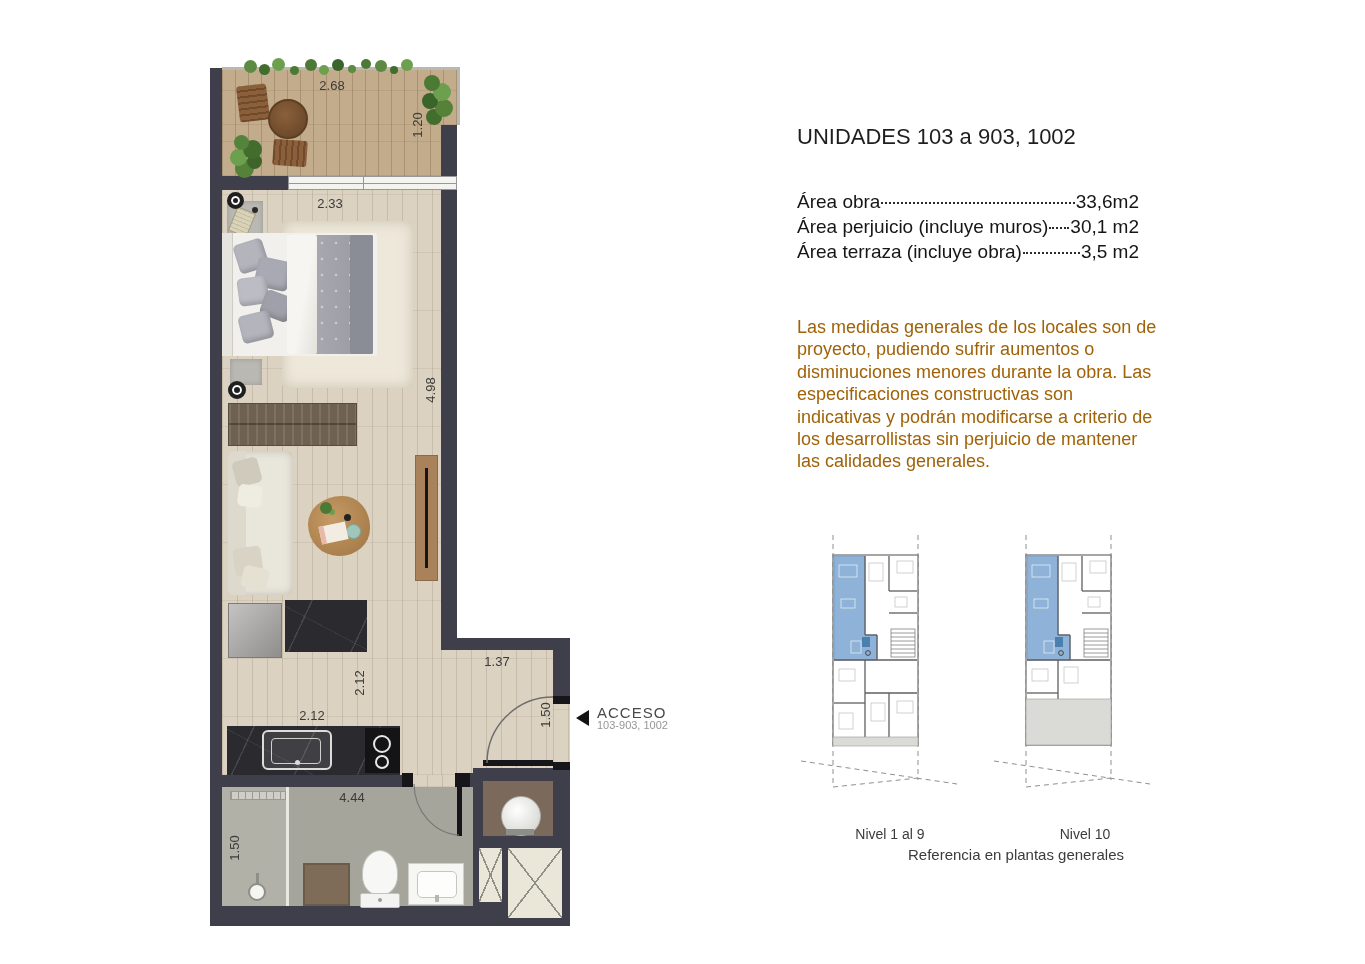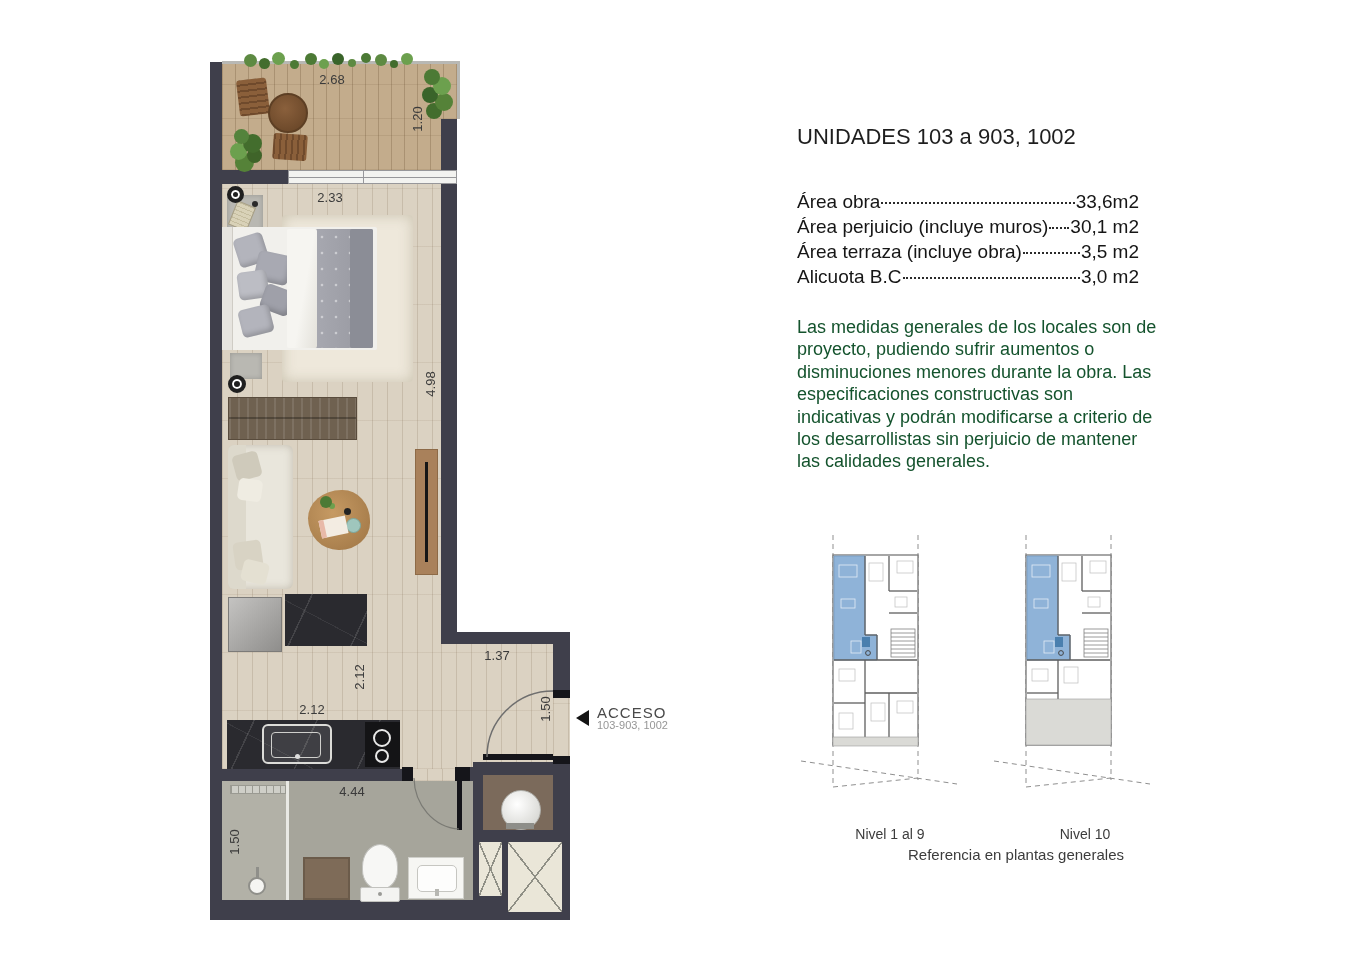--- a/index.html
+++ b/index.html
@@ -1,20 +1,20 @@
 <!DOCTYPE html>
 <html><head>
 <meta charset="utf-8">
 <style>
   html,body{margin:0;padding:0;background:#ffffff;}
   #page{position:relative;width:1365px;height:964px;background:#fff;overflow:hidden;
         font-family:"Liberation Sans",sans-serif;}
 
   
-  #plan{position:absolute;left:210px;top:57px;width:360px;height:870px;}
+  #plan{position:absolute;left:210px;top:63px;width:360px;height:870px;}
   #plan .wall{position:absolute;background:#3f3f4b;}
   #plan .jamb{position:absolute;background:#15151a;}
   .floor-terrace{position:absolute;background:
       repeating-linear-gradient(90deg,rgba(110,85,55,.30) 0 1px,transparent 1px 13px),
       repeating-linear-gradient(0deg,rgba(110,85,55,.14) 0 1px,transparent 1px 34px),#c3ac8c;}
   .floor-wood{position:absolute;background:
       repeating-linear-gradient(90deg,rgba(130,110,85,.22) 0 1px,transparent 1px 15px),
       repeating-linear-gradient(0deg,rgba(130,110,85,.12) 0 1px,transparent 1px 58px),#dbd2c2;}
   .floor-bath{position:absolute;background:#a6a59b;}
   .floor-shower{position:absolute;background:#b2b1a7;}
@@ -40,21 +40,21 @@
 
   .overlaysvg{position:absolute;left:0;top:0;pointer-events:none;}
 
   
   #titleblock{position:absolute;left:797px;top:103px;width:380px;}
   #titleblock h1{margin:0;font-size:28px;line-height:30px;font-weight:bold;color:#0f0f0f;letter-spacing:-.2px;}
   #titleblock .sub{margin-top:21px;font-size:22px;color:#1e1e1e;}
   #arealist{position:absolute;left:797px;top:191px;width:342px;font-size:19px;color:#161616;}
   #arealist .arow{display:flex;align-items:baseline;height:25px;}
   #arealist .leader{flex:1;border-bottom:2px dotted #2a2a2a;margin:0 1px;transform:translateY(-4px);}
-  #disclaimer{position:absolute;left:797px;top:316px;width:364px;font-size:18px;line-height:22.4px;color:#14532d;}
+  #disclaimer{position:absolute;left:797px;top:316px;width:364px;font-size:18px;line-height:22.4px;color:#a16207;}
   .levlabel{position:absolute;font-size:14px;color:#3c3c3c;text-align:center;width:120px;}
   #refcaption{position:absolute;left:846px;top:846px;width:340px;text-align:center;font-size:15px;color:#3c3c3c;}
   .mini{position:absolute;}
 
   
   .acc-tri{position:absolute;left:576px;top:710px;width:0;height:0;
       border-top:8px solid transparent;border-bottom:8px solid transparent;border-right:13px solid #141414;}
   .acc-word{position:absolute;left:597px;top:704px;font-size:15px;color:#4a4a4a;letter-spacing:1px;}
   .acc-units{position:absolute;left:597px;top:719px;font-size:11px;color:#969696;}
 </style>
@@ -220,25 +220,20 @@
     </div>
     <div class="arow">
       <span>Área perjuicio (incluye muros)</span>
         <span class="leader"></span>
         <span>30,1 m2</span>
     </div>
     <div class="arow">
       <span>Área terraza (incluye obra)</span>
         <span class="leader"></span>
         <span>3,5 m2</span>
-    </div>
-    <div class="arow">
-      <span>Alicuota B.C</span>
-        <span class="leader"></span>
-        <span>3,0 m2</span>
     </div>
   </div>
 
   <div id="disclaimer">Las medidas generales de los locales son de proyecto, pudiendo sufrir aumentos o disminuciones menores durante la obra. Las especificaciones constructivas son indicativas y podrán modificarse a criterio de los desarrollistas sin perjuicio de mantener las calidades generales.</div>
 
   <svg class="mini" style="left:799px;top:533px;" width="160" height="292" viewBox="0 0 160 292">
     <g stroke="#8f8f8f" stroke-width="1" stroke-dasharray="5 4" fill="none">
       <line x1="34" y1="2" x2="34" y2="254"></line>
         <line x1="119" y1="2" x2="119" y2="247"></line>
       <line x1="34" y1="254" x2="119" y2="245"></line>

